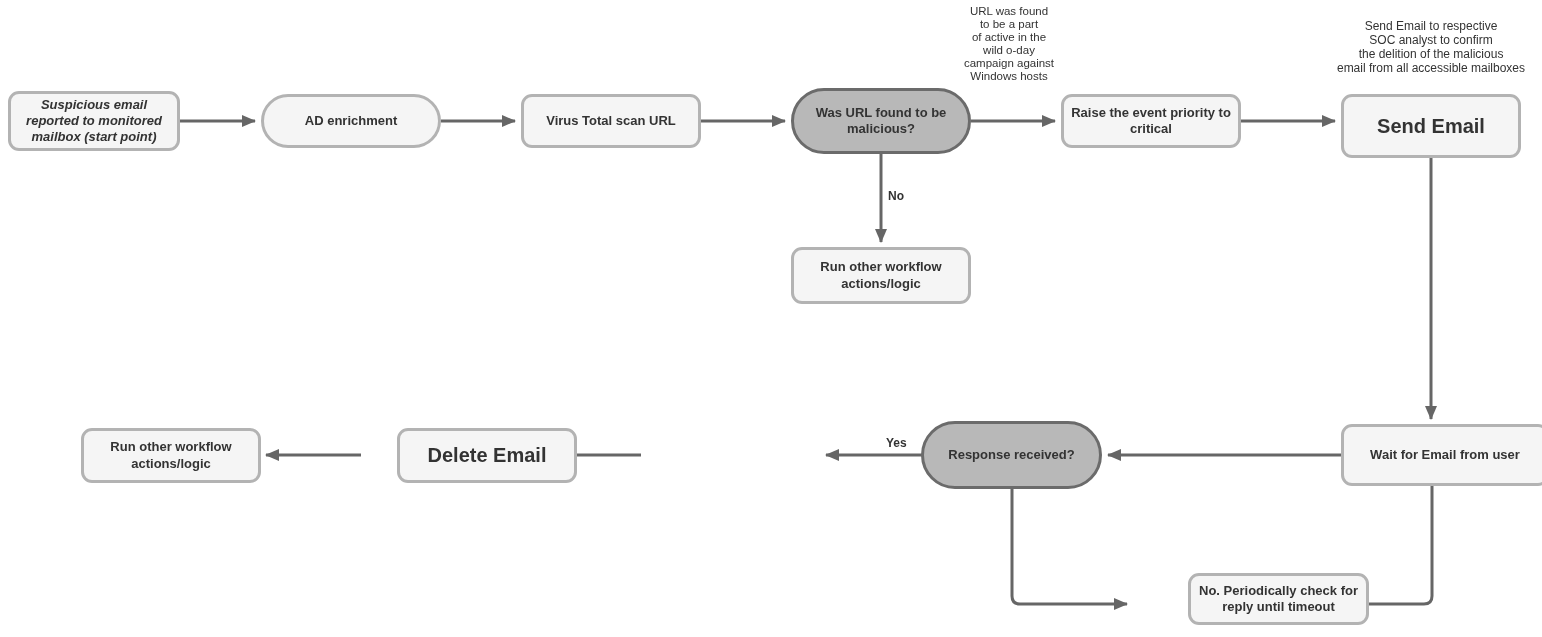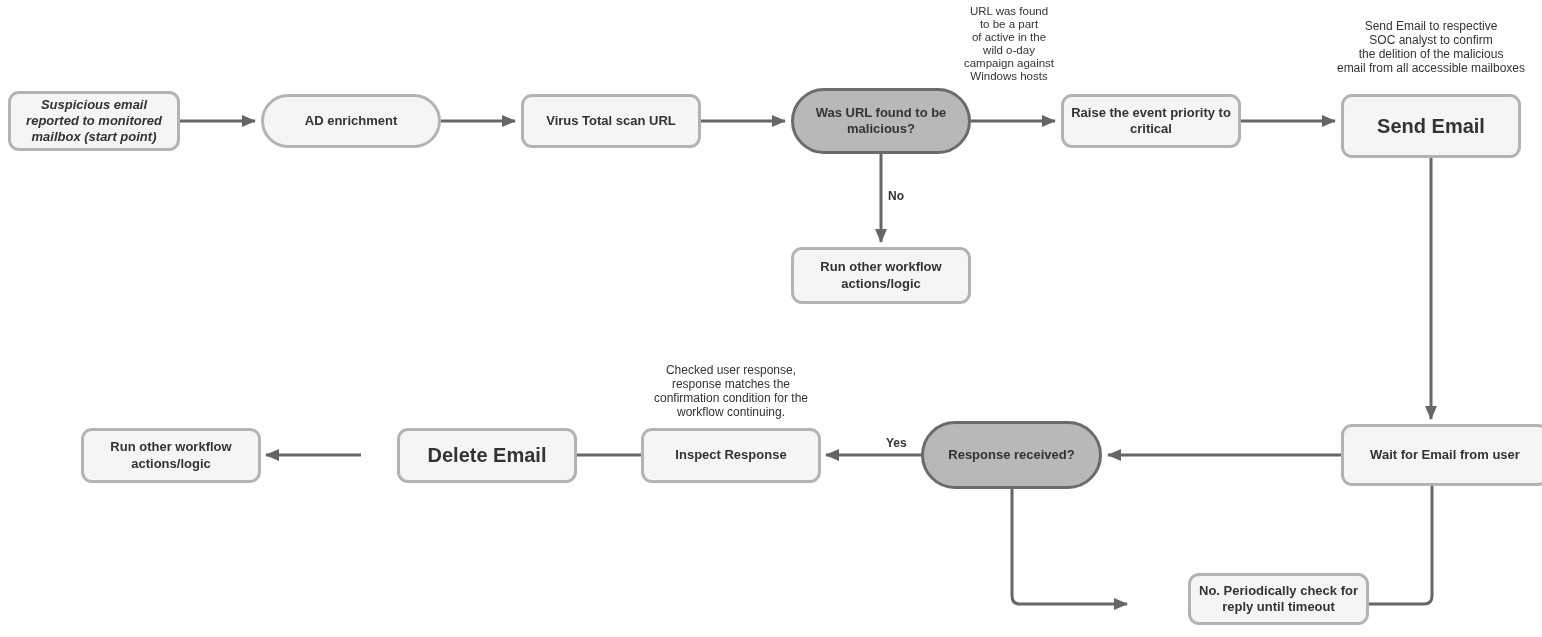--- a/index.html
+++ b/index.html
@@ -115,42 +115,37 @@
   <div class="node" style="left:1061px; top:94px; width:180px; height:54px;">Raise the event priority to critical</div>
 
   <div class="node big" style="left:1341px; top:94px; width:180px; height:64px;">Send Email</div>
 
   <div class="node" style="left:791px; top:247px; width:180px; height:57px;">Run other workflow actions/logic</div>
 
   <div class="node" style="left:81px; top:428px; width:180px; height:55px;">Run other workflow actions/logic</div>
 
   <div class="node big" style="left:361px; top:428px; width:180px; height:55px;margin-left:36px;">Delete Email</div>
 
-  <div class="node" style="left:641px; top:428px; width:180px; height:55px;">Inspect Response</div>
 
   <div class="node decision" style="left:921px; top:421px; width:181px; height:68px;">Response received?</div>
 
   <div class="node" style="left:1341px; top:424px; width:208px; height:62px;">Wait for Email from user</div>
 
   <div class="node" style="left:1188px; top:573px; width:181px; height:52px;">No. Periodically check for reply until timeout</div>
 
   <div class="ann tight" style="left:929px; top:5px; width:160px;">URL was found
 to be a part
 of active in the
 wild o-day
 campaign against
 Windows hosts</div>
 
   <div class="ann" style="left:1306px; top:19px; width:250px;">Send Email to respective
 SOC analyst to confirm
 the delition of the malicious
 email from all accessible mailboxes</div>
 
-  <div class="ann" style="left:621px; top:363px; width:220px;">Checked user response,
-response matches the
-confirmation condition for the
-workflow continuing.</div>
 
   <div class="edge-label" style="left:886px; top:189px;">No</div>
 
   <div class="edge-label" style="left:884px; top:436px;">Yes</div>
 
 </div>
 
 </body></html>

